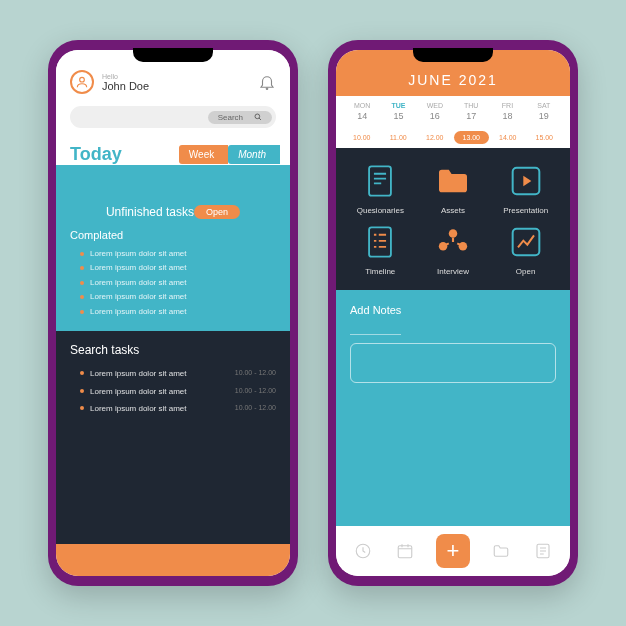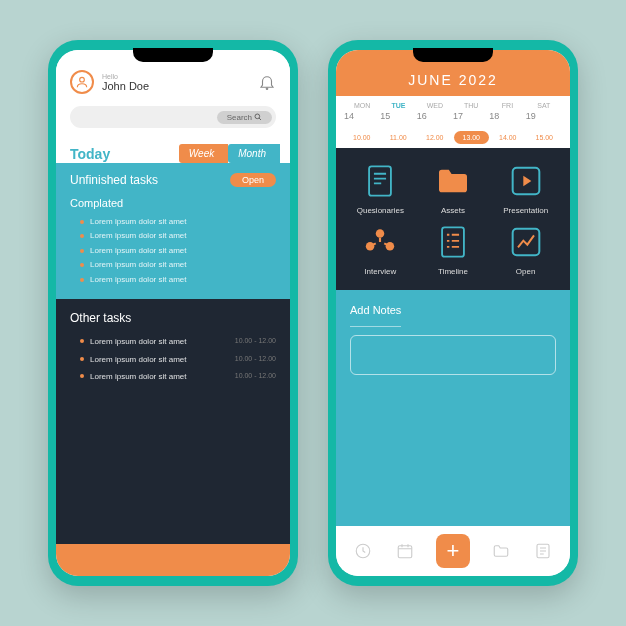--- a/index.html
+++ b/index.html
@@ -8,21 +8,21 @@
     width: 626px;
     height: 626px;
     display: flex;
     justify-content: center;
     align-items: center;
     gap: 30px;
   }
   .phone {
     width: 250px;
     height: 546px;
-    background: #14b8a6;
+    background: #701a75;
     border-radius: 30px;
     padding: 10px 8px;
     position: relative;
     box-shadow: 0 10px 30px rgba(0,0,0,0.2);
   }
   .notch {
     width: 80px;
     height: 14px;
     background: #000;
     border-radius: 0 0 10px 10px;
@@ -71,48 +71,49 @@
     padding: 0 4px;
   }
   .search-btn {
     background: #d0d0d0;
     border-radius: 10px;
     padding: 2px 10px;
     font-size: 8px;
     color: #666;
     display: flex;
     align-items: center;
-    gap: 2px;
+    gap: 11px;
   }
   .tabs1 {
     display: flex;
     padding: 6px 10px 0 14px;
     align-items: center;
     gap: 4px;
     background: #fff;
   }
-  .tab-today { font-size: 14px; color: #42b5c7; font-weight: 600; flex: 1; }
+  .tab-today { font-size: 18px; color: #42b5c7; font-weight: 600; flex: 1; }
   .tab-chip {
     padding: 4px 14px 4px 10px;
     font-size: 10px;
     color: #fff;
     border-radius: 3px 0 0 3px;
   }
-  .tab-week { background: #f08c4a; position: relative; font-style: italic; }
+  .tab-week { background: #f08c4a; position: relative; }
   .tab-month { background: #42b5c7; margin-left: -4px; font-style: italic; }
   .teal-block {
     background: #42b5c7;
     padding: 10px 14px 12px;
     color: #fff;
   }
   .unfinished-row {
     display: flex;
-    justify-content: space-between;
+    justify-content: center;
     align-items: center;
     margin-bottom: 10px;
+    margin-top: 30px;
   }
   .unfinished-label { font-size: 12px; }
   .open-btn {
     background: #f08c4a;
     border-radius: 10px;
     padding: 2px 12px;
     font-size: 9px;
     color: #fff;
   }
   .completed-label { font-size: 11px; margin-bottom: 6px; }
@@ -178,21 +179,21 @@
     text-transform: uppercase;
   }
   .weekdays div { flex: 1; text-align: center; }
   .weekdays .active-day { color: #42b5c7; font-weight: 600; }
   .daynums {
     display: flex;
     padding: 0 8px 6px;
     font-size: 9px;
     color: #888;
   }
-  .daynums div { flex: 1; text-align: left; }
+  .daynums div { flex: 1; text-align: center; }
   .timerow {
     display: flex;
     padding: 4px 2px;
     font-size: 7px;
     color: #f08c4a;
     gap: 1px;
     margin: 0 6px;
   }
   .timerow div {
     flex: 1;
@@ -227,21 +228,21 @@
     background: #42b5c7;
     flex: 1;
     padding: 10px 14px;
     position: relative;
   }
   .notes-label {
     font-size: 11px;
     color: #fff;
     border-bottom: 1px solid rgba(255,255,255,0.5);
     display: inline-block;
-    padding-bottom: 10px;
+    padding-bottom: 18px;
   }
   .notes-box {
     border: 1px solid rgba(255,255,255,0.6);
     border-radius: 6px;
     height: 40px;
     margin-top: 8px;
   }
   .nav2 {
     background: #fff;
     display: flex;
@@ -312,21 +313,21 @@
       <div class="completed-label">Complated</div>
       <ul class="task-list">
         <li>Lorem ipsum dolor sit amet</li>
         <li>Lorem ipsum dolor sit amet</li>
         <li>Lorem ipsum dolor sit amet</li>
         <li>Lorem ipsum dolor sit amet</li>
         <li>Lorem ipsum dolor sit amet</li>
       </ul>
     </div>
     <div class="dark-block">
-      <div class="other-label">Other tasks</div>
+      <div class="other-label">Search tasks</div>
       <ul class="other-list">
         <li>
             <span>Lorem ipsum dolor sit amet</span>
             <span class="time-range">10.00 - 12.00</span>
           </li>
         <li>
             <span>Lorem ipsum dolor sit amet</span>
             <span class="time-range">10.00 - 12.00</span>
           </li>
         <li>
@@ -335,21 +336,21 @@
           </li>
       </ul>
     </div>
     <div class="orange-footer"></div>
   </div>
 </div>
 
 <div class="phone">
   <div class="notch"></div>
   <div class="screen">
-    <div class="month-header">JUNE 2022</div>
+    <div class="month-header">JUNE 2021</div>
     <div class="weekdays">
       <div>MON</div>
       <div class="active-day">TUE</div>
       <div>WED</div>
       <div>THU</div>
       <div>FRI</div>
       <div>SAT</div>
     </div>
     <div class="daynums">
       <div>14</div>
@@ -389,40 +390,40 @@
         <div class="iconbox">
             <svg width="32" height="32" viewBox="0 0 24 24" fill="none" stroke="#42b5c7" stroke-width="1.5">
               <rect x="2" y="2" width="20" height="20" rx="3"></rect>
               <path d="M10 8l6 4-6 4z" fill="#f08c4a" stroke="none"></path>
             </svg>
           </div>
         <div class="cat-label">Presentation</div>
       </div>
       <div class="cat">
         <div class="iconbox">
+            <svg width="30" height="34" viewBox="0 0 24 28" fill="none" stroke="#42b5c7" stroke-width="1.5">
+              <rect x="3" y="2" width="18" height="24" rx="2"></rect>
+              <path d="M7 8h2M11 8h6M7 13h2M11 13h6M7 18h2M11 18h6" stroke="#f08c4a"></path>
+            </svg>
+          </div>
+        <div class="cat-label">Timeline</div>
+      </div>
+      <div class="cat">
+        <div class="iconbox">
             <svg width="34" height="30" viewBox="0 0 24 20" fill="#f08c4a">
               <circle cx="12" cy="4" r="3"></circle>
               <circle cx="5" cy="13" r="3"></circle>
               <circle cx="19" cy="13" r="3"></circle>
               <path d="M12 7v3M9 11l-2 1M15 11l2 1" stroke="#f08c4a" stroke-width="1.5"></path>
             </svg>
           </div>
         <div class="cat-label">Interview</div>
       </div>
       <div class="cat">
         <div class="iconbox">
-            <svg width="30" height="34" viewBox="0 0 24 28" fill="none" stroke="#42b5c7" stroke-width="1.5">
-              <rect x="3" y="2" width="18" height="24" rx="2"></rect>
-              <path d="M7 8h2M11 8h6M7 13h2M11 13h6M7 18h2M11 18h6" stroke="#f08c4a"></path>
-            </svg>
-          </div>
-        <div class="cat-label">Timeline</div>
-      </div>
-      <div class="cat">
-        <div class="iconbox">
             <svg width="32" height="32" viewBox="0 0 24 24" fill="none" stroke="#42b5c7" stroke-width="1.5">
               <rect x="2" y="2" width="20" height="20" rx="3"></rect>
               <path d="M6 16l4-5 3 3 5-7" stroke="#f08c4a"></path>
             </svg>
           </div>
         <div class="cat-label">Open</div>
       </div>
     </div>
     <div class="notes-area">
       <div class="notes-label">Add Notes</div>

